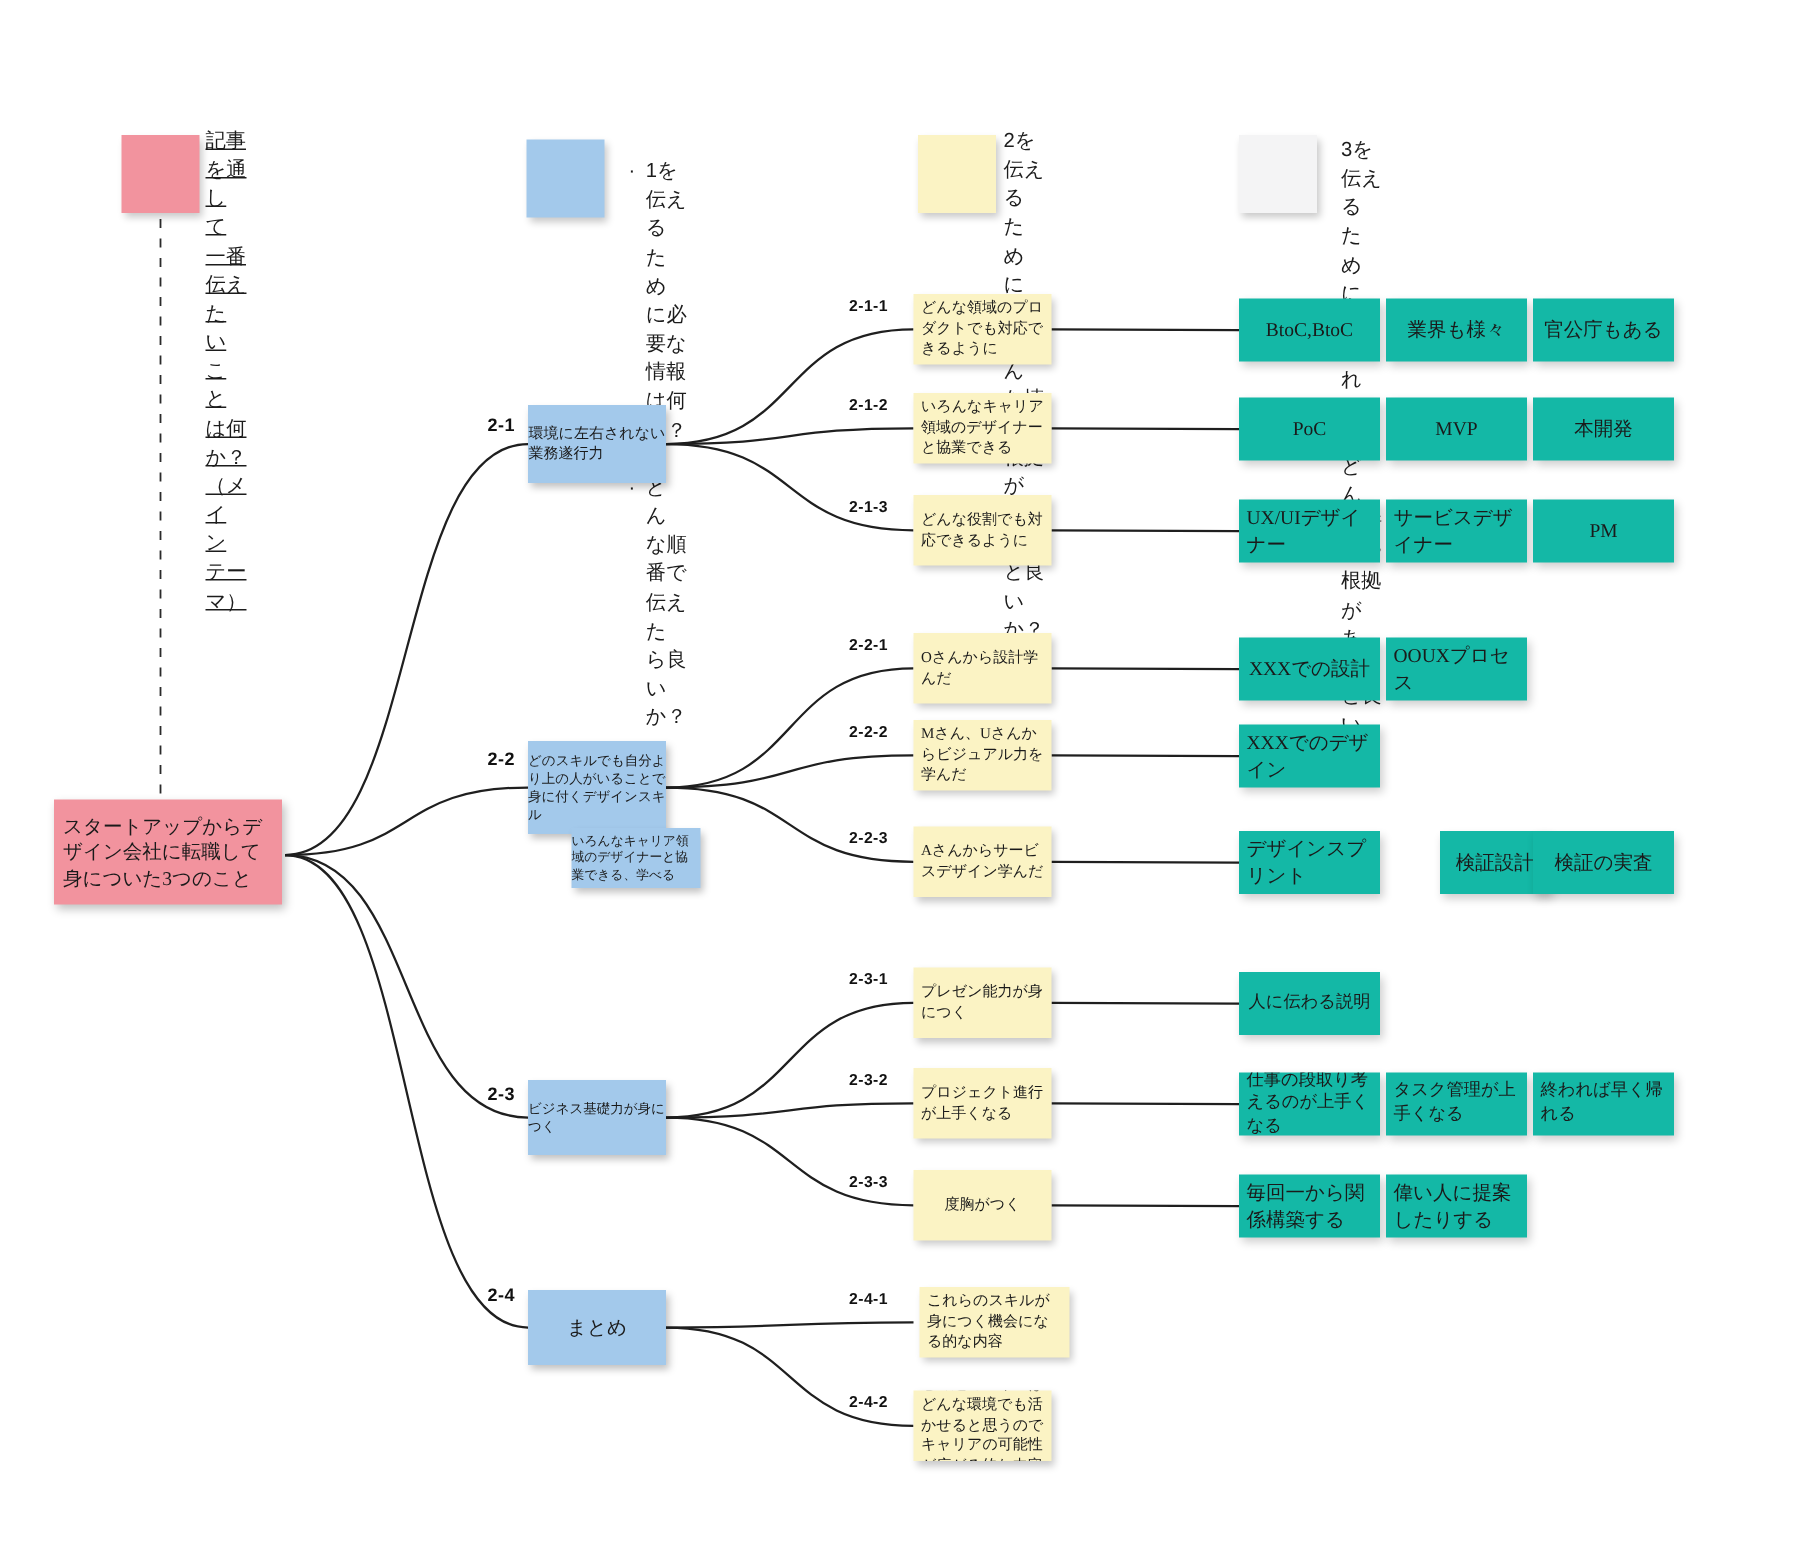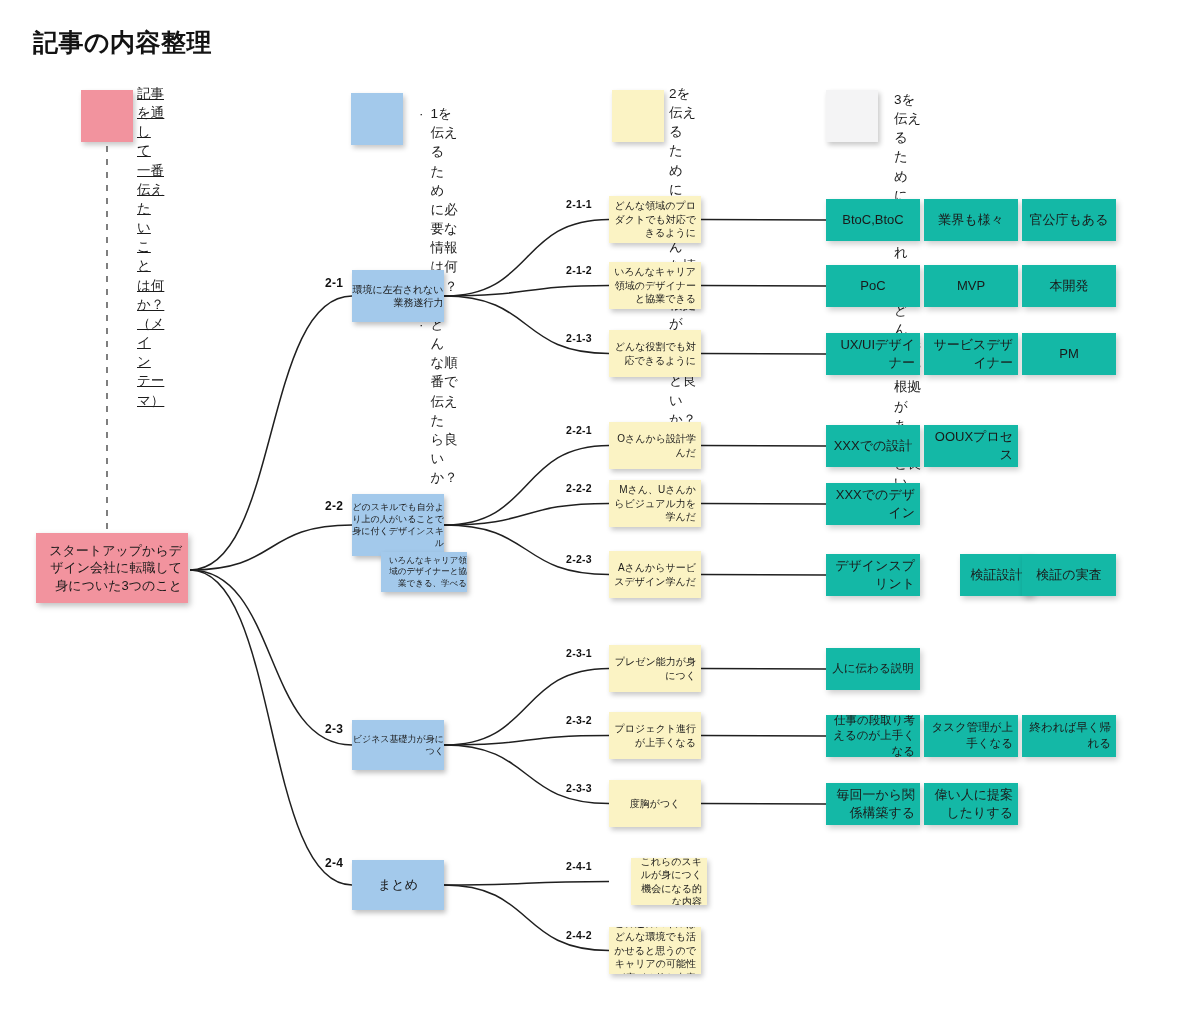--- a/index.html
+++ b/index.html
@@ -70,24 +70,25 @@
     line-height: 1.42;
   }
 
   
   .node {
     position: absolute;
     box-sizing: border-box;
     display: flex;
     align-items: center;
     justify-content: center;
-    text-align: right;
+    text-align: left;
     line-height: 1.35;
     word-break: break-all;
     overflow: hidden;
+    font-family: Liberation Serif, serif;
   }
   .node-root {
     background: #f2939e;
     color: #1a1a1a;
     font-size: 13px;
     padding: 4px 6px;
     box-shadow: 2px 3px 6px rgba(0,0,0,0.25);
   }
   .node-blue {
     background: #a3c9eb;
@@ -146,21 +147,20 @@
       <path d="M 701 668.5 L 826 669" fill="none" stroke="#1f1f1f" stroke-width="1.5"></path>
       <path d="M 444 745 C 534.75 745, 518.25 735.5, 609 735.5" fill="none" stroke="#1f1f1f" stroke-width="1.5"></path>
       <path d="M 701 735.5 L 826 736" fill="none" stroke="#1f1f1f" stroke-width="1.5"></path>
       <path d="M 444 745 C 534.75 745, 518.25 803.5, 609 803.5" fill="none" stroke="#1f1f1f" stroke-width="1.5"></path>
       <path d="M 701 803.5 L 826 804" fill="none" stroke="#1f1f1f" stroke-width="1.5"></path>
       <path d="M 190 570 C 279.1 570, 262.9 885, 352 885" fill="none" stroke="#1f1f1f" stroke-width="1.5"></path>
       <path d="M 444 885 C 534.75 885, 518.25 881.5, 609 881.5" fill="none" stroke="#1f1f1f" stroke-width="1.5"></path>
       <path d="M 444 885 C 534.75 885, 518.25 950.5, 609 950.5" fill="none" stroke="#1f1f1f" stroke-width="1.5"></path>
     </svg>
 
-  <div class="page-title">記事の内容整理</div>
 
   <div class="legend-item" style="left:81px; top:90px;">
     <div class="legend-swatch" style="background:#f2939e;"></div>
     <div class="legend-text" style="left:56px;text-decoration:underline;">記事を通して
 一番伝えたいことは何か？
 （メインテーマ）</div>
   </div>
 
   <div class="legend-item" style="left:351px; top:93px;">
     <div class="legend-swatch" style="background:#a3c9eb;"></div>
@@ -308,21 +308,21 @@
         <span style="white-space: pre-line;">毎回一から関係構築する</span>
       </div>
       <div class="node node-white" style="left: 924px; top: 783px; width: 94px; height: 42px; font-size: 13px;">
         <span style="white-space: pre-line;">偉い人に提案したりする</span>
       </div>
       <div class="code-label" style="left: 325px; top: 856px;">2-4</div>
       <div class="node node-blue" style="left: 352px; top: 860px; width: 92px; height: 50px; font-size: 13px;">
         <span style="white-space: pre-line;">まとめ</span>
       </div>
       <div class="code-label small" style="left: 566px; top: 860px;">2-4-1</div>
-      <div class="node node-yellow" style="left: 631px; top: 858px; width: 76px; height: 47px; font-size: 10px;">
+      <div class="node node-yellow" style="left: 613px; top: 858px; width: 100px; height: 47px; font-size: 10px;">
         <span style="white-space: pre-line;">これらのスキルが身につく機会になる的な内容</span>
       </div>
       <div class="code-label small" style="left: 566px; top: 929px;">2-4-2</div>
       <div class="node node-yellow" style="left: 609px; top: 927px; width: 92px; height: 47px; font-size: 10px;">
         <span style="white-space: pre-line;">この辺のスキルはどんな環境でも活かせると思うのでキャリアの可能性が広がる的な内容</span>
       </div>
     </div>
 </div>
 
 </body></html>

